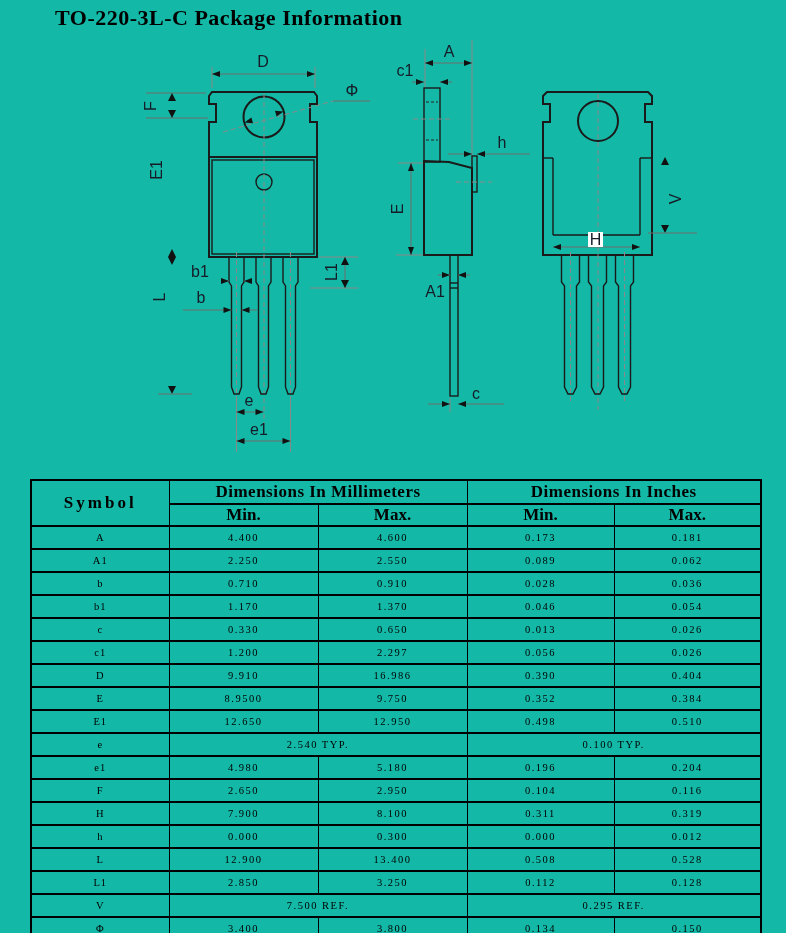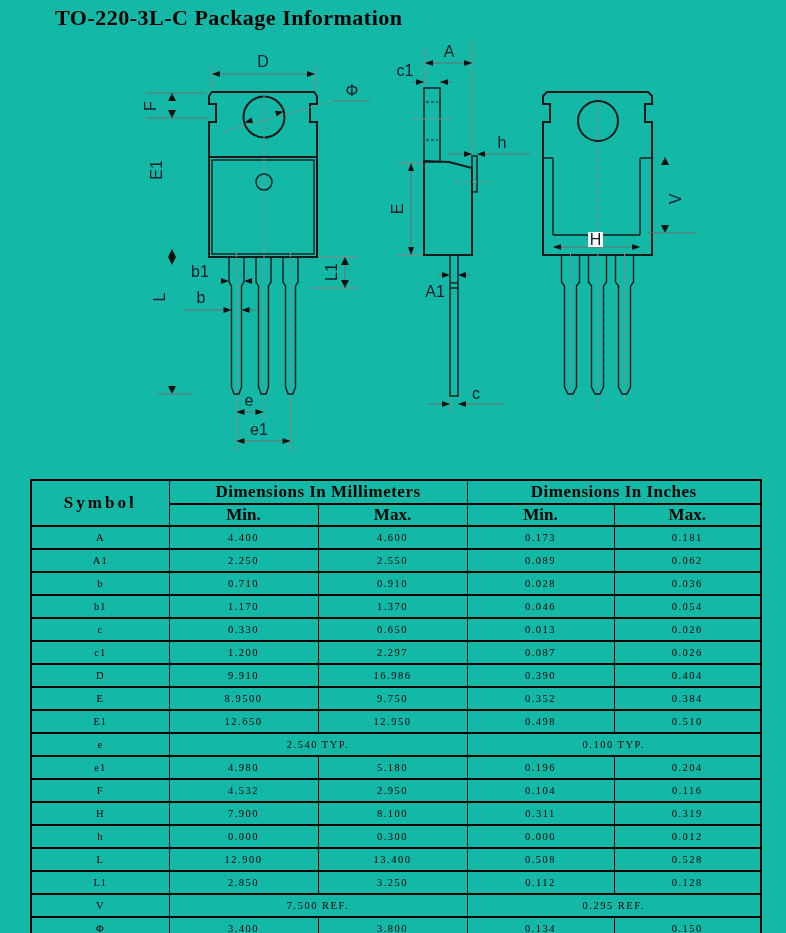--- a/index.html
+++ b/index.html
@@ -296,21 +296,21 @@
           <td class="sym">c</td>
           <td class="num">0.330</td>
           <td class="num">0.650</td>
           <td class="num">0.013</td>
           <td class="num">0.026</td>
         </tr>
         <tr>
           <td class="sym">c1</td>
           <td class="num">1.200</td>
           <td class="num">2.297</td>
-          <td class="num">0.087</td>
+          <td class="num">0.056</td>
           <td class="num">0.026</td>
         </tr>
         <tr>
           <td class="sym">D</td>
           <td class="num">9.910</td>
           <td class="num">16.986</td>
           <td class="num">0.390</td>
           <td class="num">0.404</td>
         </tr>
         <tr>
@@ -334,21 +334,21 @@
         </tr>
         <tr>
           <td class="sym">e1</td>
           <td class="num">4.980</td>
           <td class="num">5.180</td>
           <td class="num">0.196</td>
           <td class="num">0.204</td>
         </tr>
         <tr>
           <td class="sym">F</td>
-          <td class="num">4.532</td>
+          <td class="num">2.650</td>
           <td class="num">2.950</td>
           <td class="num">0.104</td>
           <td class="num">0.116</td>
         </tr>
         <tr>
           <td class="sym">H</td>
           <td class="num">7.900</td>
           <td class="num">8.100</td>
           <td class="num">0.311</td>
           <td class="num">0.319</td>

